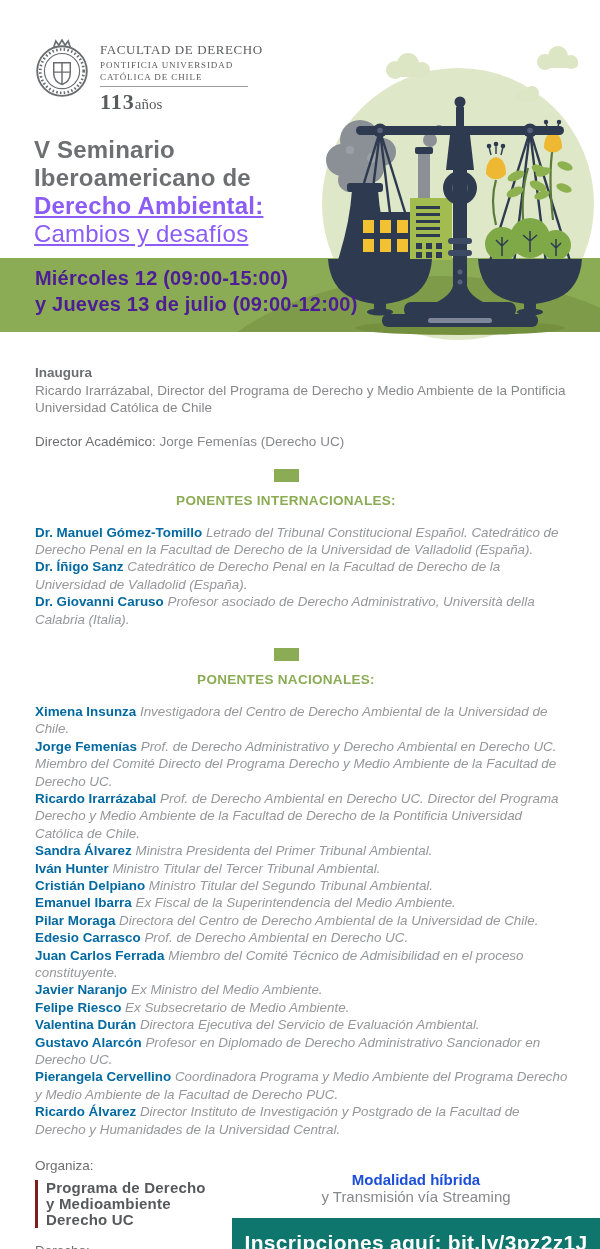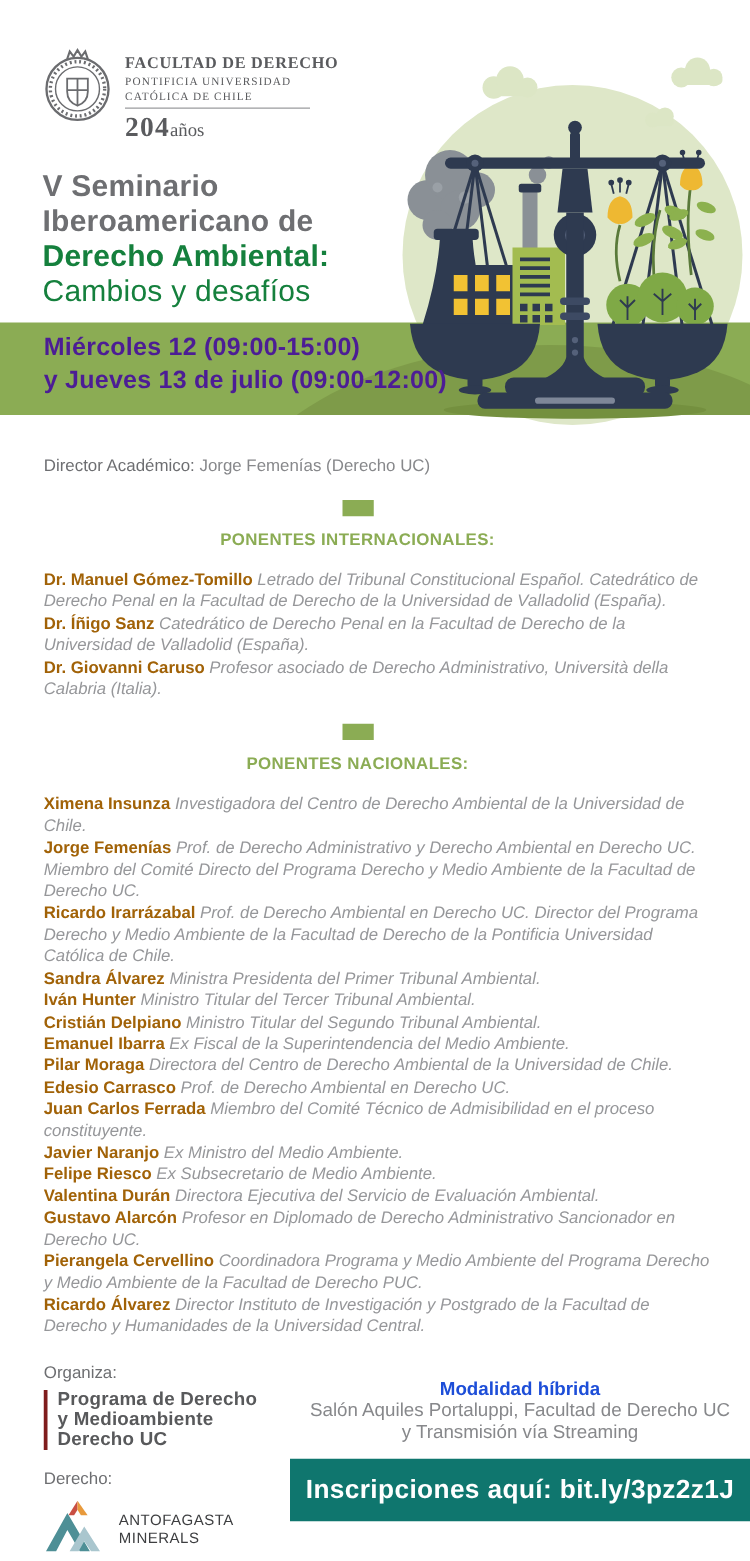--- a/index.html
+++ b/index.html
@@ -16,41 +16,41 @@
     background:#8bac54; overflow:hidden; z-index:2; }
   .banner-hill { position:absolute; left:180px; top:18px; width:520px; height:300px;
     border-radius:50%; background:#7e9b49; }
   .scale-illustration { position:absolute; left:290px; top:40px; width:310px; height:300px; z-index:3; }
   .banner-text { position:absolute; left:35px; top:265px; z-index:4; color:#4c1d95;
     font-weight:bold; font-size:20px; line-height:26px; letter-spacing:0.2px; }
   
   .logo-block { position:absolute; left:33px; top:38px; display:flex; gap:9px; z-index:5; }
   .seal { width:58px; height:60px; }
   .logo-text { padding-top:4px; color:#5a5b5e; font-family:"Liberation Serif", serif; }
-  .logo-line1 { font-size:13px; font-weight:bold; letter-spacing:0.6px;text-align:right; }
+  .logo-line1 { font-size:13px; font-weight:normal; letter-spacing:0.6px;text-align:right; }
   .logo-line2 { font-size:9px; letter-spacing:0.9px; margin-top:2px; }
   .logo-rule { width:148px; border-top:1px solid #9b9c9e; margin:4px 0 2px; }
   .logo-years { font-size:15px; }
   .logo-years b { font-size:22px; letter-spacing:1px; font-weight:bold; }
   
   .title { position:absolute; left:34px; top:136px; z-index:5;
     font-size:24px; line-height:28px; font-weight:bold; color:#6e6f72; letter-spacing:0.2px; }
-  .title .green { color:#15803d; }
+  .title .green { color:#8b5cf6;text-decoration:underline; }
   .title .light { font-weight:normal; }
   
   .content { padding:0 28px 0 35px; width:600px; }
   .intro { margin-top:16px; font-size:13.5px; line-height:17.5px; color:#87888b; }
   .intro .lbl { font-weight:bold; color:#6d6e71; }
   .director-line { margin-top:17px; font-size:13.5px; color:#87888b; }
   .section-heading { display:flex; align-items:center; gap:11px; margin:20px 0 0 -35px;
     color:#8bac54; font-weight:bold; font-size:13.5px; letter-spacing:0.3px;flex-direction:column; }
   .heading-tab { width:25px; height:13px; background:#8bac54; flex:0 0 auto; }
   .speaker-list { margin-top:16px; font-size:13.4px; line-height:17.4px; }
   .speaker { color:#96979a; font-style:italic; }
-  .speaker strong { color:#a16207; font-style:normal; }
+  .speaker strong { color:#0369a1; font-style:normal; }
   
   .footer { display:flex; margin-top:20px; width:600px; }
   .footer-left { width:232px; padding-left:35px; flex:0 0 auto; }
   .organiza-label, .auspicia-label { font-size:13.5px; color:#6d6e71; }
   .org-block { border-left:3px solid #7f1d1d; padding-left:8px; margin:7px 0 15px;
     font-size:15px; line-height:16px; font-weight:bold; color:#58595b; letter-spacing:0.2px; }
   .am-logo { display:flex; align-items:center; gap:6px; margin-top:7px; }
   .am-mark { width:54px; height:52px; }
   .am-text { font-size:12px; line-height:14px; color:#3d3e40; letter-spacing:0.4px; }
   .footer-right { flex:1 1 auto; text-align:center; padding-top:13px; }
@@ -235,34 +235,38 @@
         <circle cx="28" cy="32" r="17" stroke-width="1.1"></circle>
         <path d="M20,24 H36 V34 Q36,42 28,45 Q20,42 20,34 Z" stroke-width="1.4"></path>
         <path d="M28,24 V45 M20,33 H36" stroke-width="1.4"></path>
       </g>
     </svg>
     <div class="logo-text">
       <div class="logo-line1">FACULTAD DE DERECHO</div>
       <div class="logo-line2">PONTIFICIA UNIVERSIDAD</div>
       <div class="logo-line2">CATÓLICA DE CHILE</div>
       <div class="logo-rule"></div>
-      <div class="logo-years"><b>204</b><span>años</span></div>
+      <div class="logo-years"><b>113</b><span>años</span></div>
     </div>
   </div>
 
   <div class="title">
     <div>V Seminario</div>
     <div>Iberoamericano de</div>
     <div class="green">Derecho Ambiental:</div>
     <div class="green light">Cambios y desafíos</div>
   </div>
 </div>
 
 <div class="content">
 
+  <div class="intro">
+    <div class="lbl">Inaugura</div>
+    <div>Ricardo Irarrázabal, Director del Programa de Derecho y Medio Ambiente de la Pontificia Universidad Católica de Chile</div>
+  </div>
 
   <div class="director-line">
     <span class="lbl" style="font-weight:normal;color:#6d6e71">Director Académico:</span>
     <span>Jorge Femenías (Derecho UC)</span>
   </div>
 
   <div class="section-heading">
     <span class="heading-tab"></span>
     <span>PONENTES INTERNACIONALES:</span>
   </div>
@@ -334,17 +338,16 @@
         <polygon points="36,26 23,48 31,48 36,39 42,48 50,48" fill="#a9c6ce"></polygon>
       </svg>
       <div class="am-text">
         <div>ANTOFAGASTA</div>
         <div>MINERALS</div>
       </div>
     </div>
   </div>
   <div class="footer-right">
     <div class="modality-title">Modalidad híbrida</div>
-    <div class="modality-line">Salón Aquiles Portaluppi, Facultad de Derecho UC</div>
     <div class="modality-line">y Transmisión vía Streaming</div>
     <button class="cta-button">Inscripciones aquí: bit.ly/3pz2z1J</button>
   </div>
 </div>
 
 </body></html>

